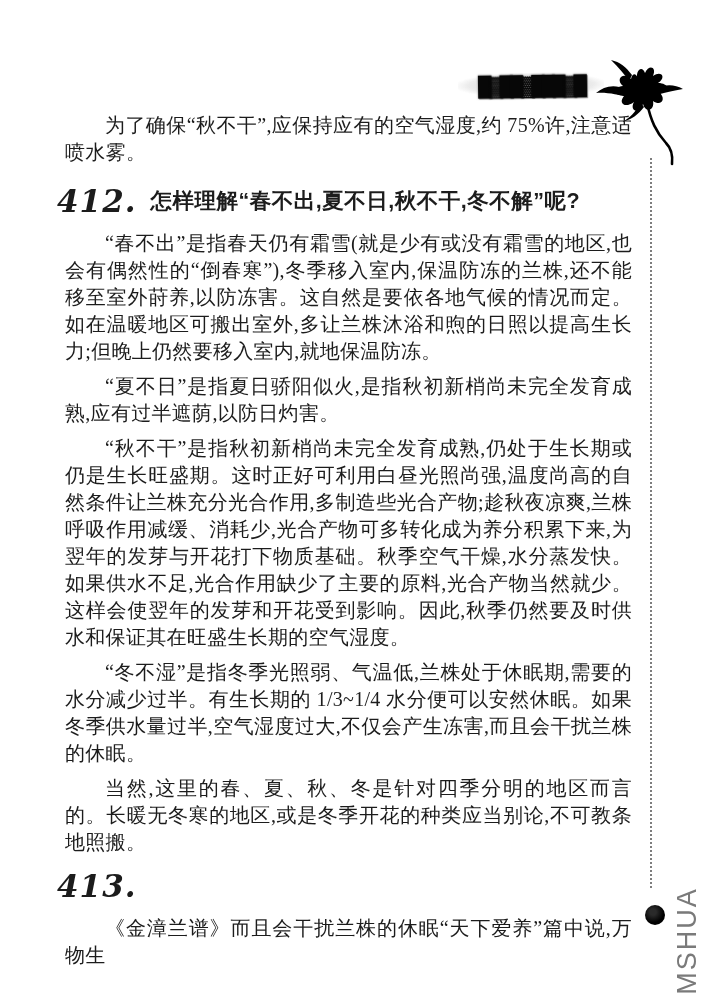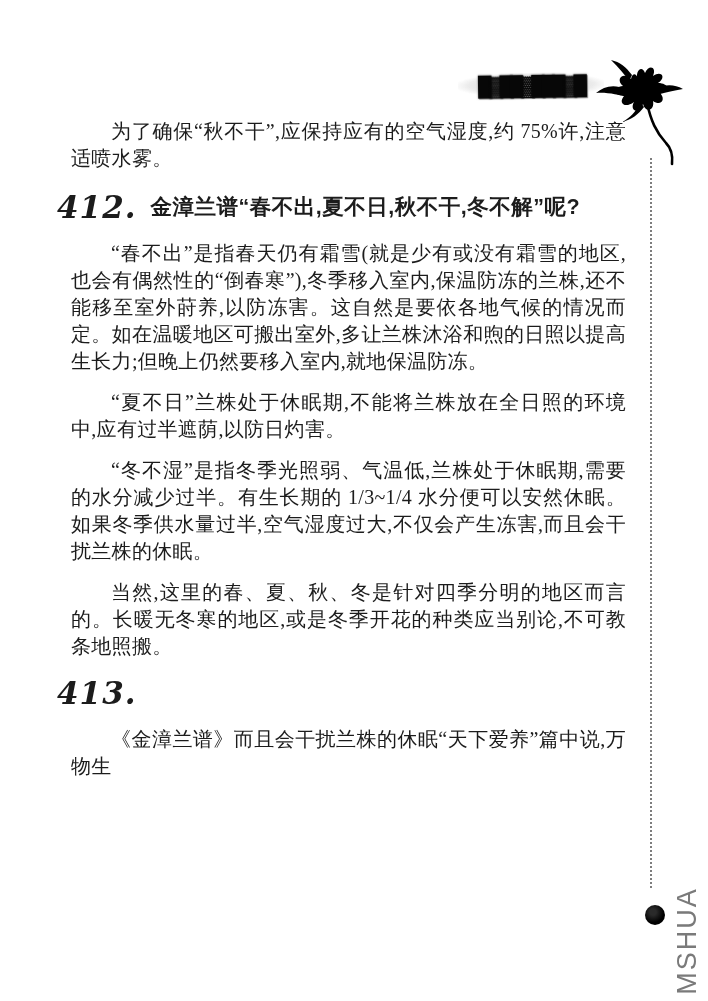--- a/index.html
+++ b/index.html
@@ -9,21 +9,21 @@
     font-family:"Liberation Serif","DejaVu Serif",serif;
     color:#1c1c1c;
   }
   .page{
     position:absolute;inset:0;
   }
   .content{
     position:absolute;left:57px;top:0;width:583px;padding-top:104px;
   }
   p.body-par{
-    margin:14px;
+    margin:8px;
     font-size:20px;line-height:27px;
     text-align:justify;
     text-indent:2em;
     letter-spacing:0.3px;
   }
   .q-heading{
     display:flex;align-items:flex-end;gap:14px;
     margin:16px 0 10px 0;
   }
   .q-heading.second{margin-top:11px;}
@@ -96,25 +96,26 @@
   </div>
 
   <div class="margin-rule"></div>
 
   <div class="content">
 
     <p class="body-par">为了确保“秋不干”,应保持应有的空气湿度,约 75%许,注意适喷水雾。</p>
 
     <div class="q-heading">
       <span class="q-number">412.</span>
-      <span class="q-title">金漳兰谱“春不出,夏不日,秋不干,冬不解”呢?</span>
+      <span class="q-title">怎样理解“春不出,夏不日,秋不干,冬不解”呢?</span>
     </div>
 
     <p class="body-par">“春不出”是指春天仍有霜雪(就是少有或没有霜雪的地区,也会有偶然性的“倒春寒”),冬季移入室内,保温防冻的兰株,还不能移至室外莳养,以防冻害。这自然是要依各地气候的情况而定。如在温暖地区可搬出室外,多让兰株沐浴和煦的日照以提高生长力;但晚上仍然要移入室内,就地保温防冻。</p>
-    <p class="body-par">“夏不日”兰株处于休眠期,不能将兰株放在全日照的环境中,应有过半遮荫,以防日灼害。</p>
+    <p class="body-par">“夏不日”是指夏日骄阳似火,是指秋初新梢尚未完全发育成熟,应有过半遮荫,以防日灼害。</p>
+    <p class="body-par">“秋不干”是指秋初新梢尚未完全发育成熟,仍处于生长期或仍是生长旺盛期。这时正好可利用白昼光照尚强,温度尚高的自然条件让兰株充分光合作用,多制造些光合产物;趁秋夜凉爽,兰株呼吸作用减缓、消耗少,光合产物可多转化成为养分积累下来,为翌年的发芽与开花打下物质基础。秋季空气干燥,水分蒸发快。如果供水不足,光合作用缺少了主要的原料,光合产物当然就少。这样会使翌年的发芽和开花受到影响。因此,秋季仍然要及时供水和保证其在旺盛生长期的空气湿度。</p>
     <p class="body-par">“冬不湿”是指冬季光照弱、气温低,兰株处于休眠期,需要的水分减少过半。有生长期的 1/3~1/4 水分便可以安然休眠。如果冬季供水量过半,空气湿度过大,不仅会产生冻害,而且会干扰兰株的休眠。</p>
     <p class="body-par">当然,这里的春、夏、秋、冬是针对四季分明的地区而言的。长暖无冬寒的地区,或是冬季开花的种类应当别论,不可教条地照搬。</p>
 
     <div class="q-heading second">
       <span class="q-number">413.</span>
     </div>
 
     <p class="body-par">《金漳兰谱》而且会干扰兰株的休眠“天下爱养”篇中说,万物生</p>
 
   </div>

